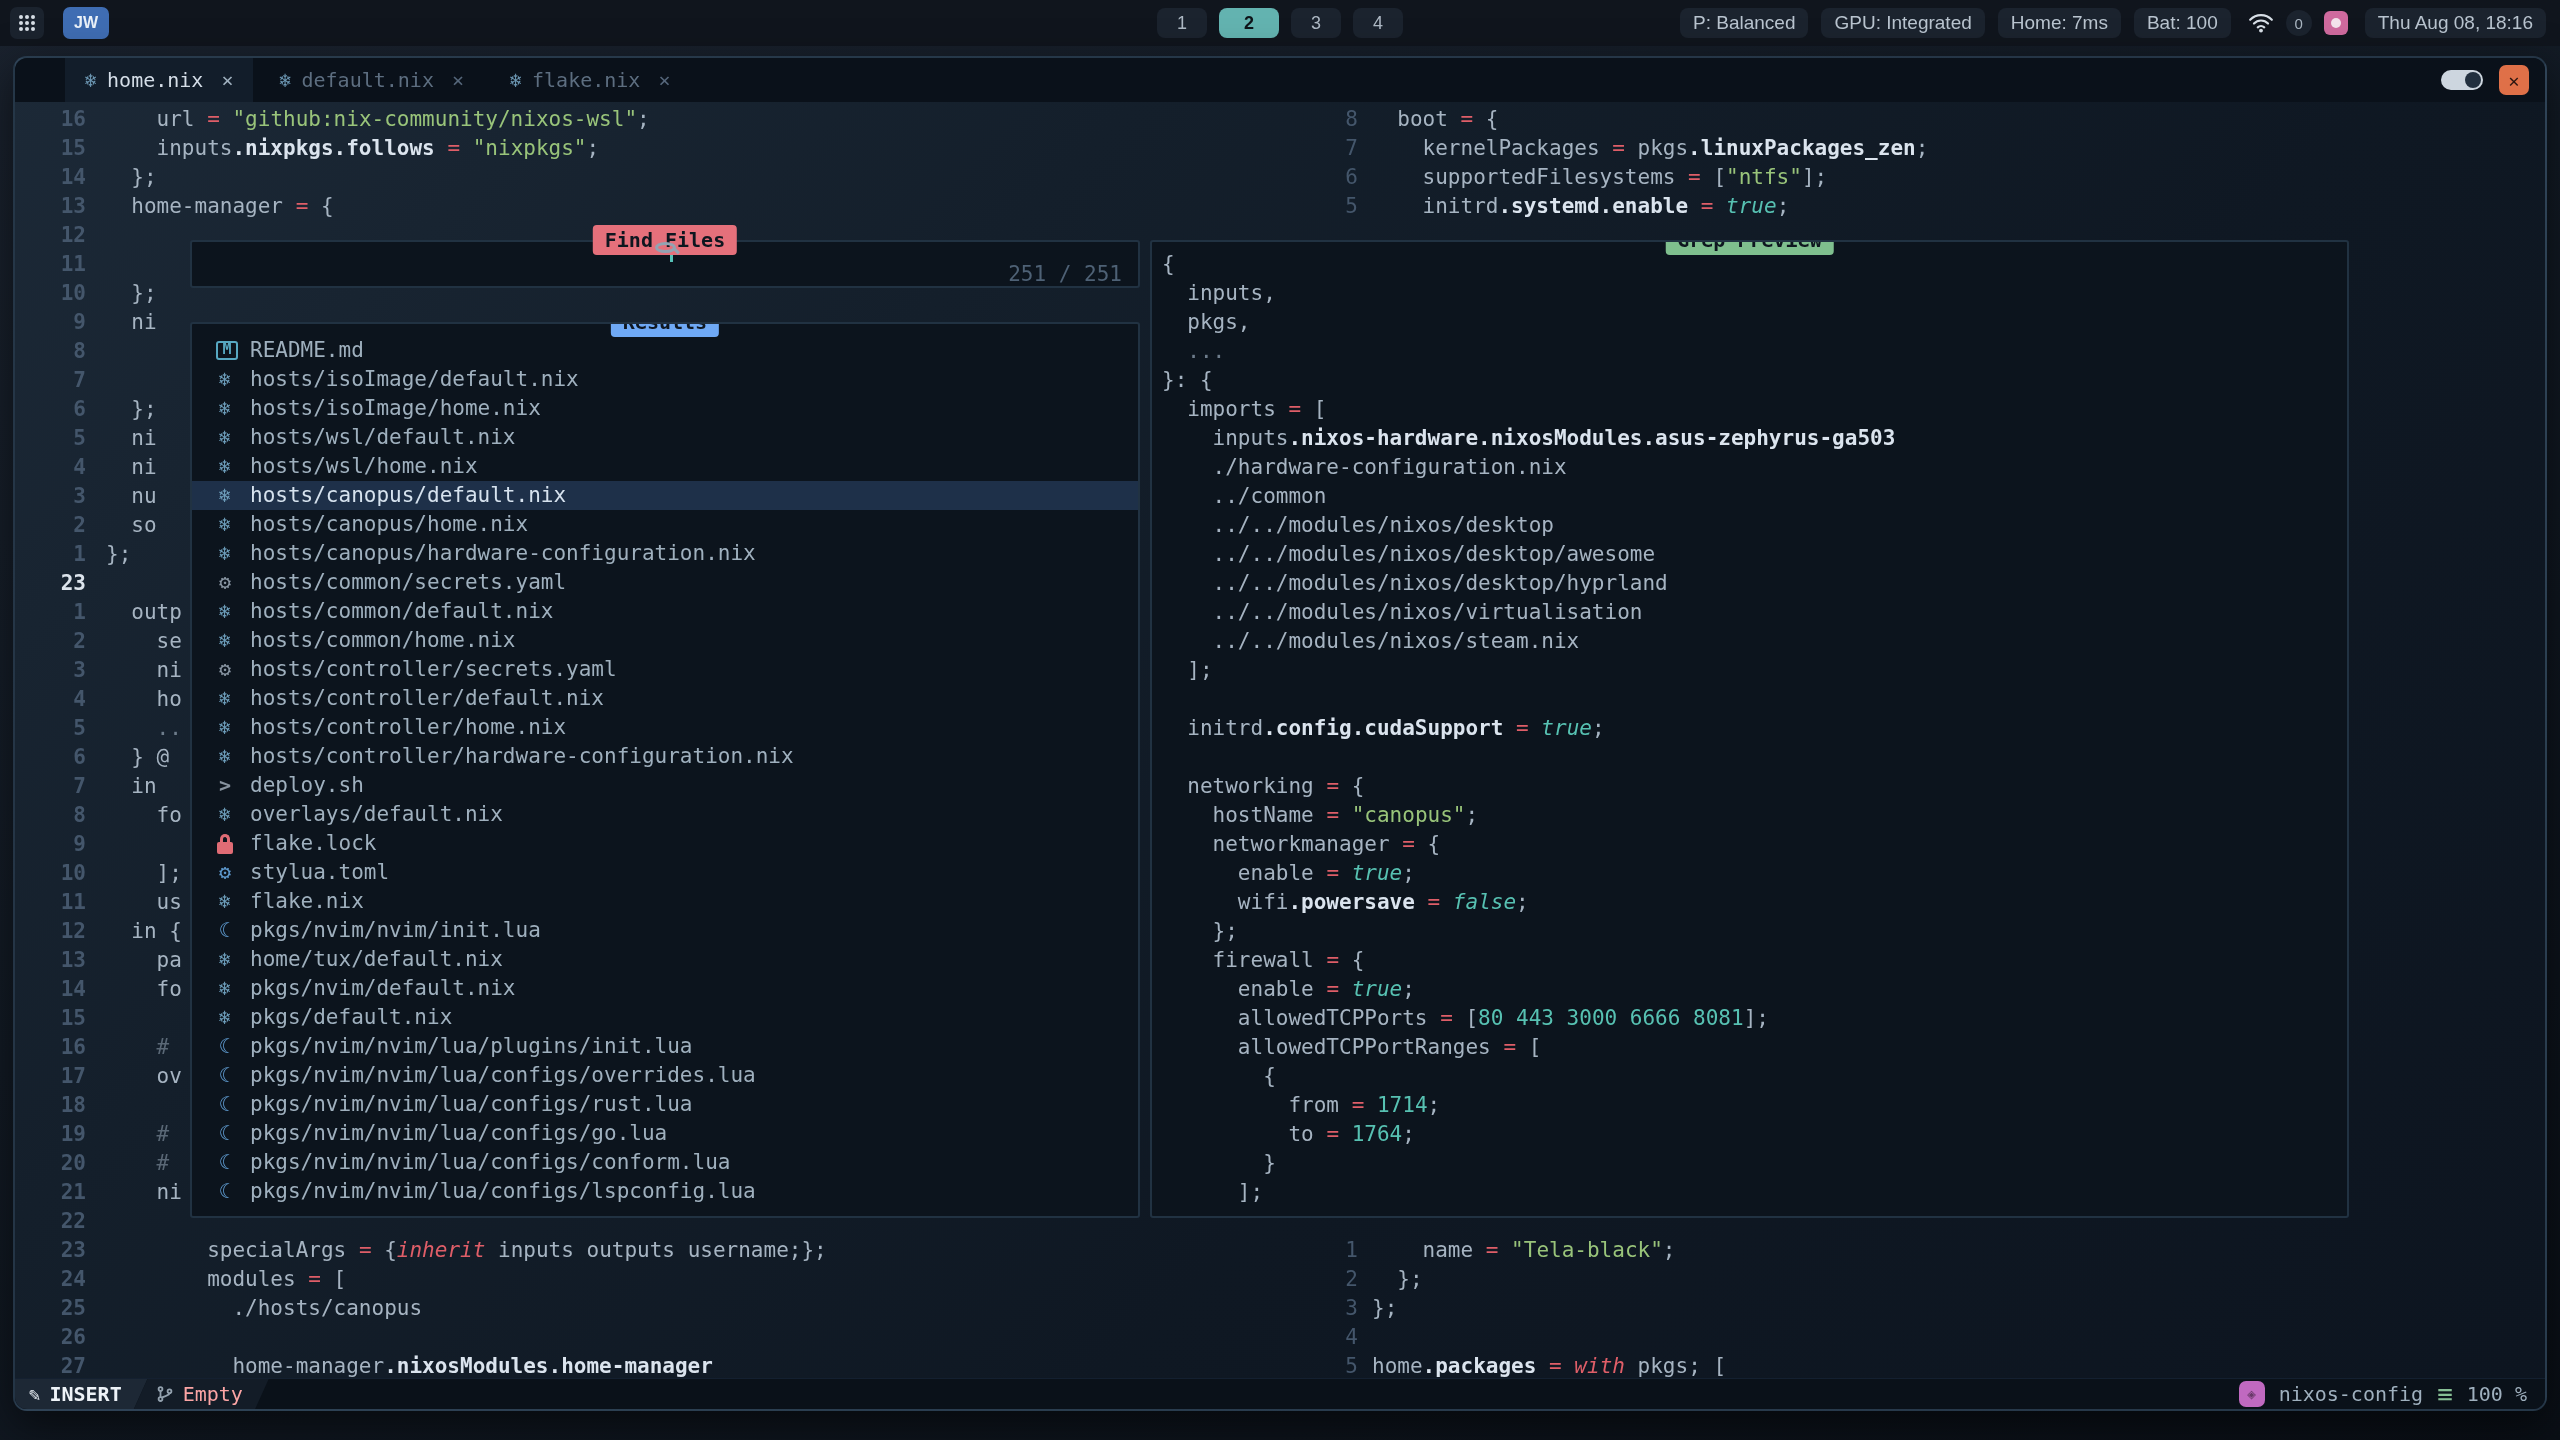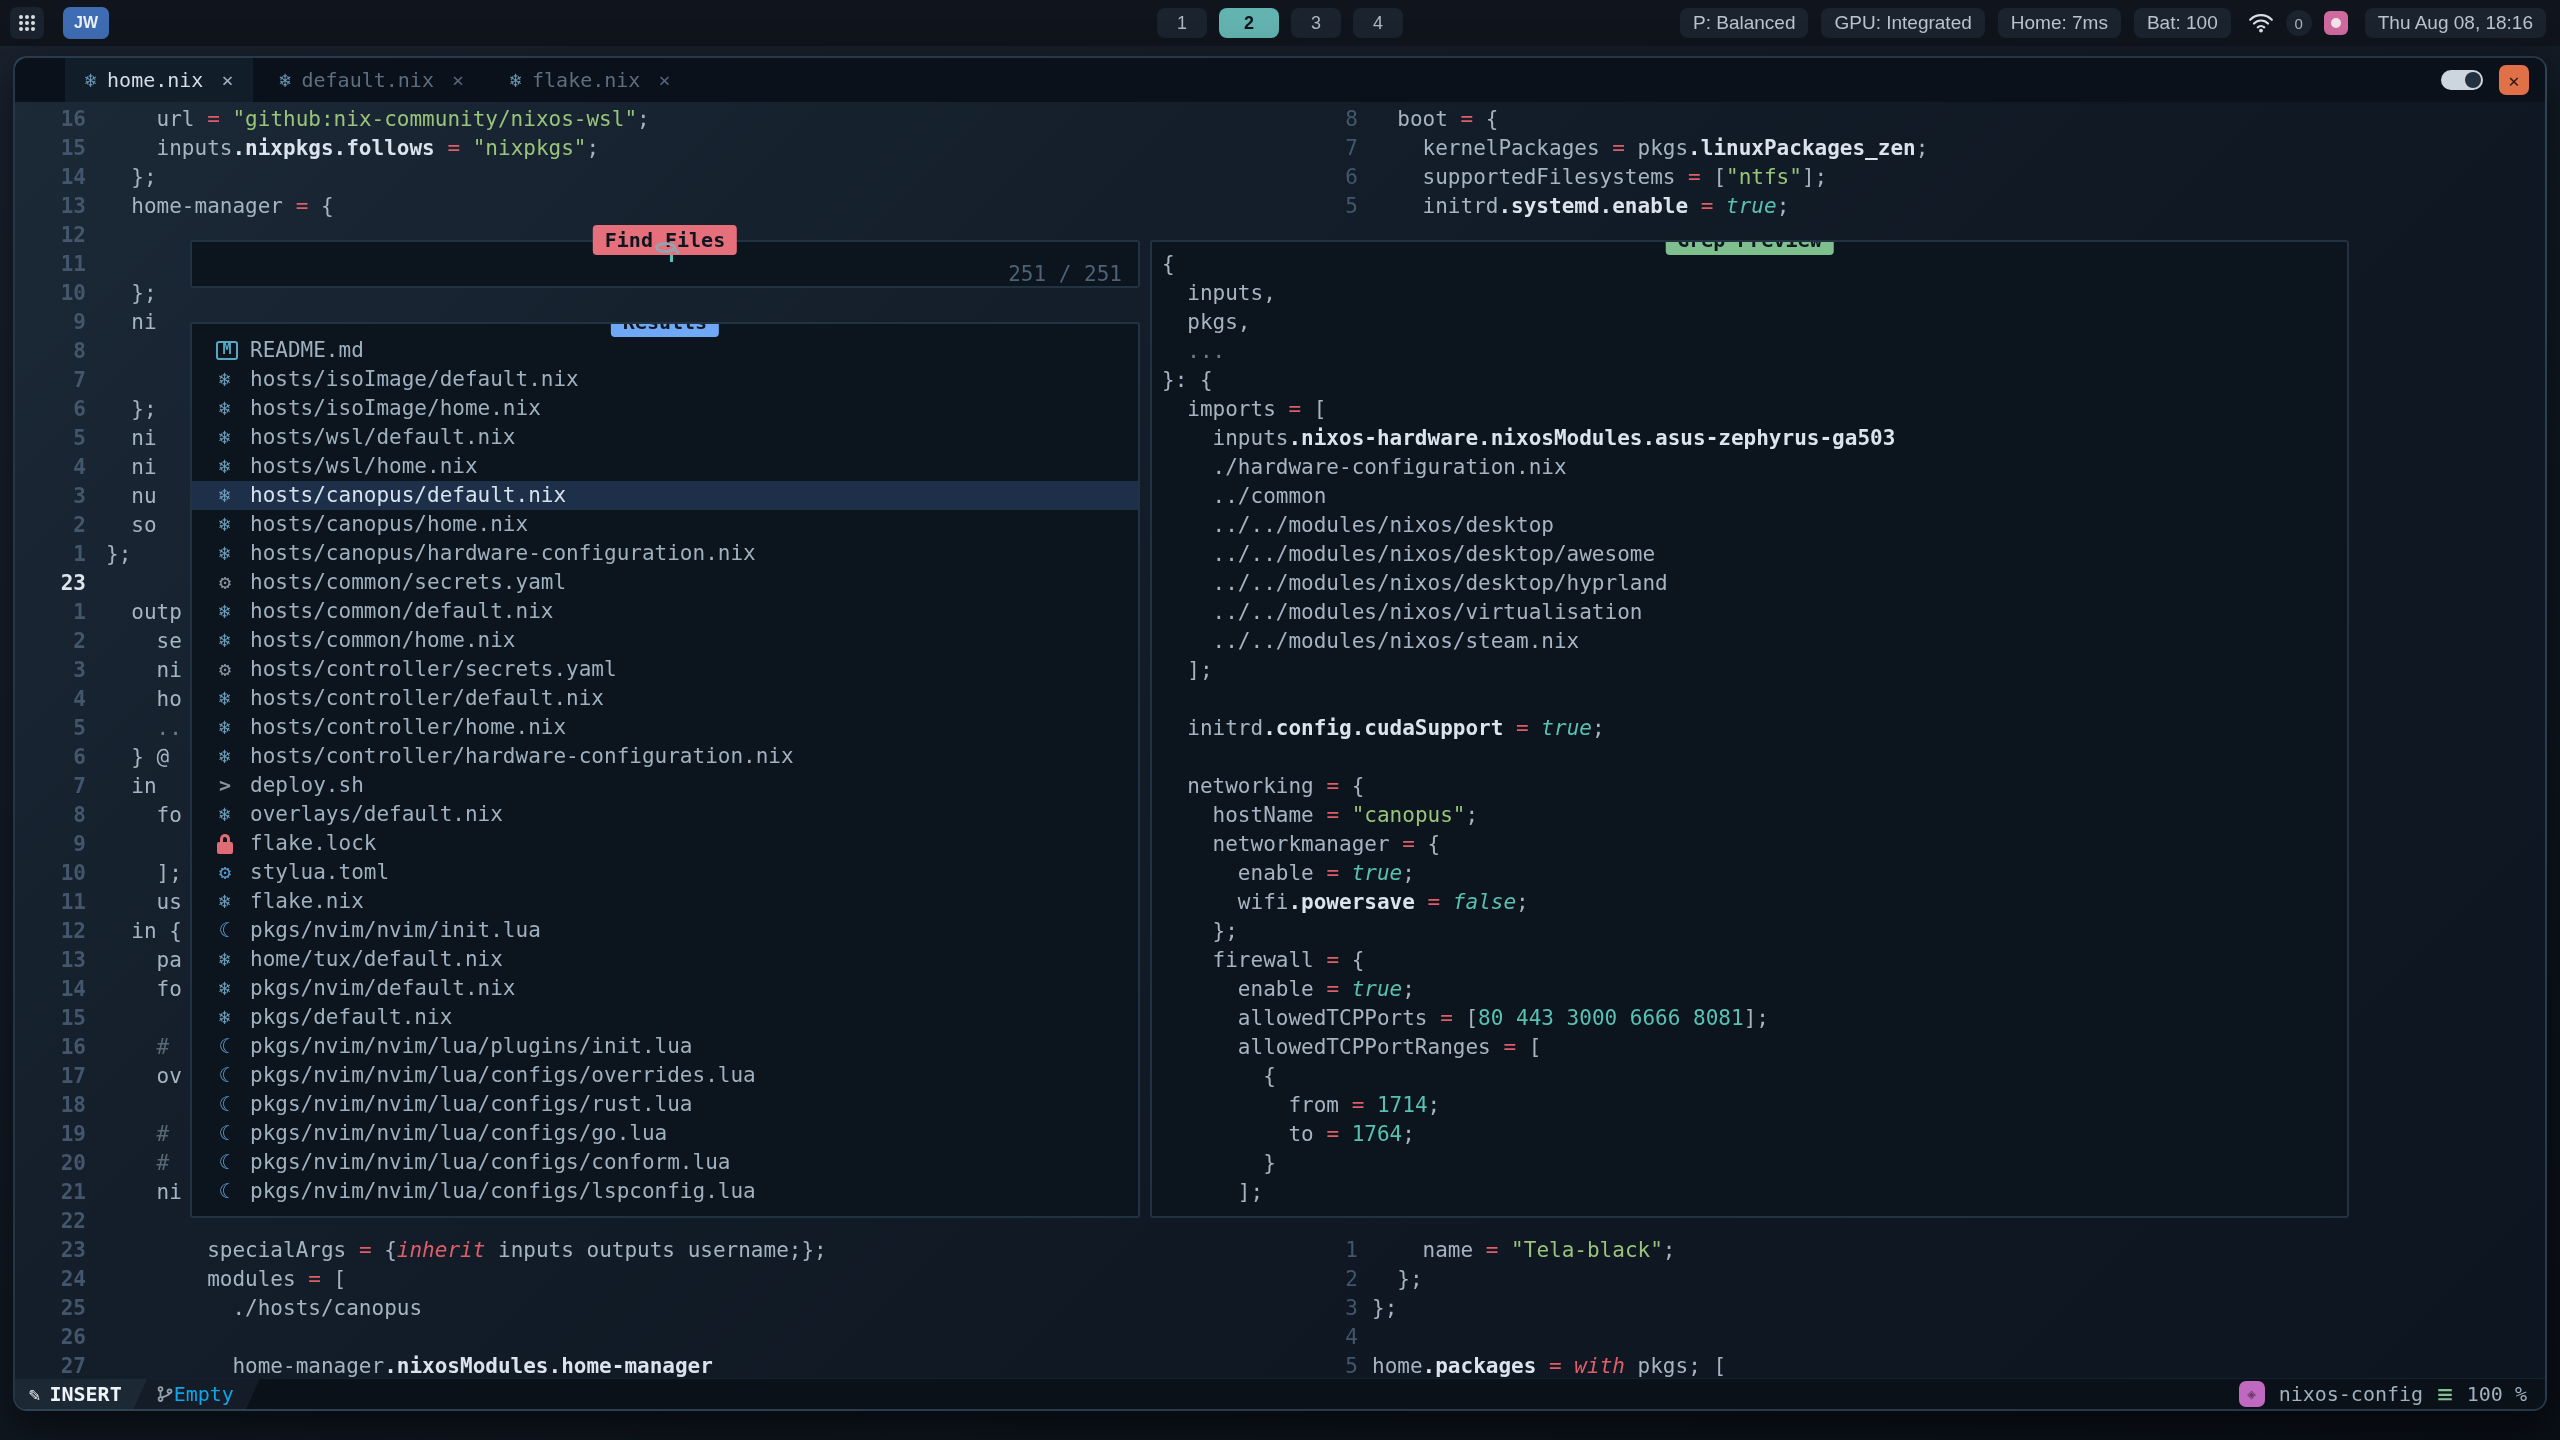--- a/index.html
+++ b/index.html
@@ -71,21 +71,21 @@
   .icon-lock{position:relative;display:inline-block;width:30px;min-width:30px;height:22px;margin-right:10px;}
   .icon-lock::after{content:"";position:absolute;left:7px;top:9px;width:16px;height:12px;background:#e06c75;border-radius:2px;}
   .icon-lock::before{content:"";position:absolute;left:10px;top:1px;width:10px;height:10px;border:3px solid #e06c75;
     border-bottom:none;border-radius:6px 6px 0 0;box-sizing:border-box;}
   .preview{left:1135px;top:138px;width:1199px;height:978px;padding:8px 0 0 10px;overflow:hidden;font-size:21px;}
   
   .statusline{position:absolute;left:0;right:0;bottom:0;height:31px;background:#0a1119;display:flex;align-items:center;
     font-size:20px;border-top:1px solid #142030;box-sizing:border-box;}
   .seg1{height:31px;display:flex;align-items:center;gap:9px;background:#1d2835;color:#eef3f8;font-weight:bold;
     padding:0 26px 0 14px;clip-path:polygon(0 0,100% 0,calc(100% - 14px) 100%,0 100%);}
-  .seg2{height:31px;display:flex;align-items:center;background:#131c27;color:#0ea5e9;
+  .seg2{height:31px;display:flex;align-items:center;gap:9px;background:#131c27;color:#fca5a5;
     padding:0 26px 0 22px;margin-left:-14px;clip-path:polygon(14px 0,100% 0,calc(100% - 14px) 100%,0 100%);}
   .sl-right{margin-left:auto;display:flex;align-items:center;gap:14px;padding-right:18px;color:#9fb0be;}
   .proj-badge{width:26px;height:26px;border-radius:7px;background:#c069c0;display:flex;align-items:center;justify-content:center;color:rgba(0,0,0,.45);font-size:15px;}
   .lines-icon{color:#87c095;font-size:26px;line-height:26px;}
   .pencil{color:#eef3f8;font-size:19px;}
 </style>
 </head>
 <body>
 
 <div class="topbar">

